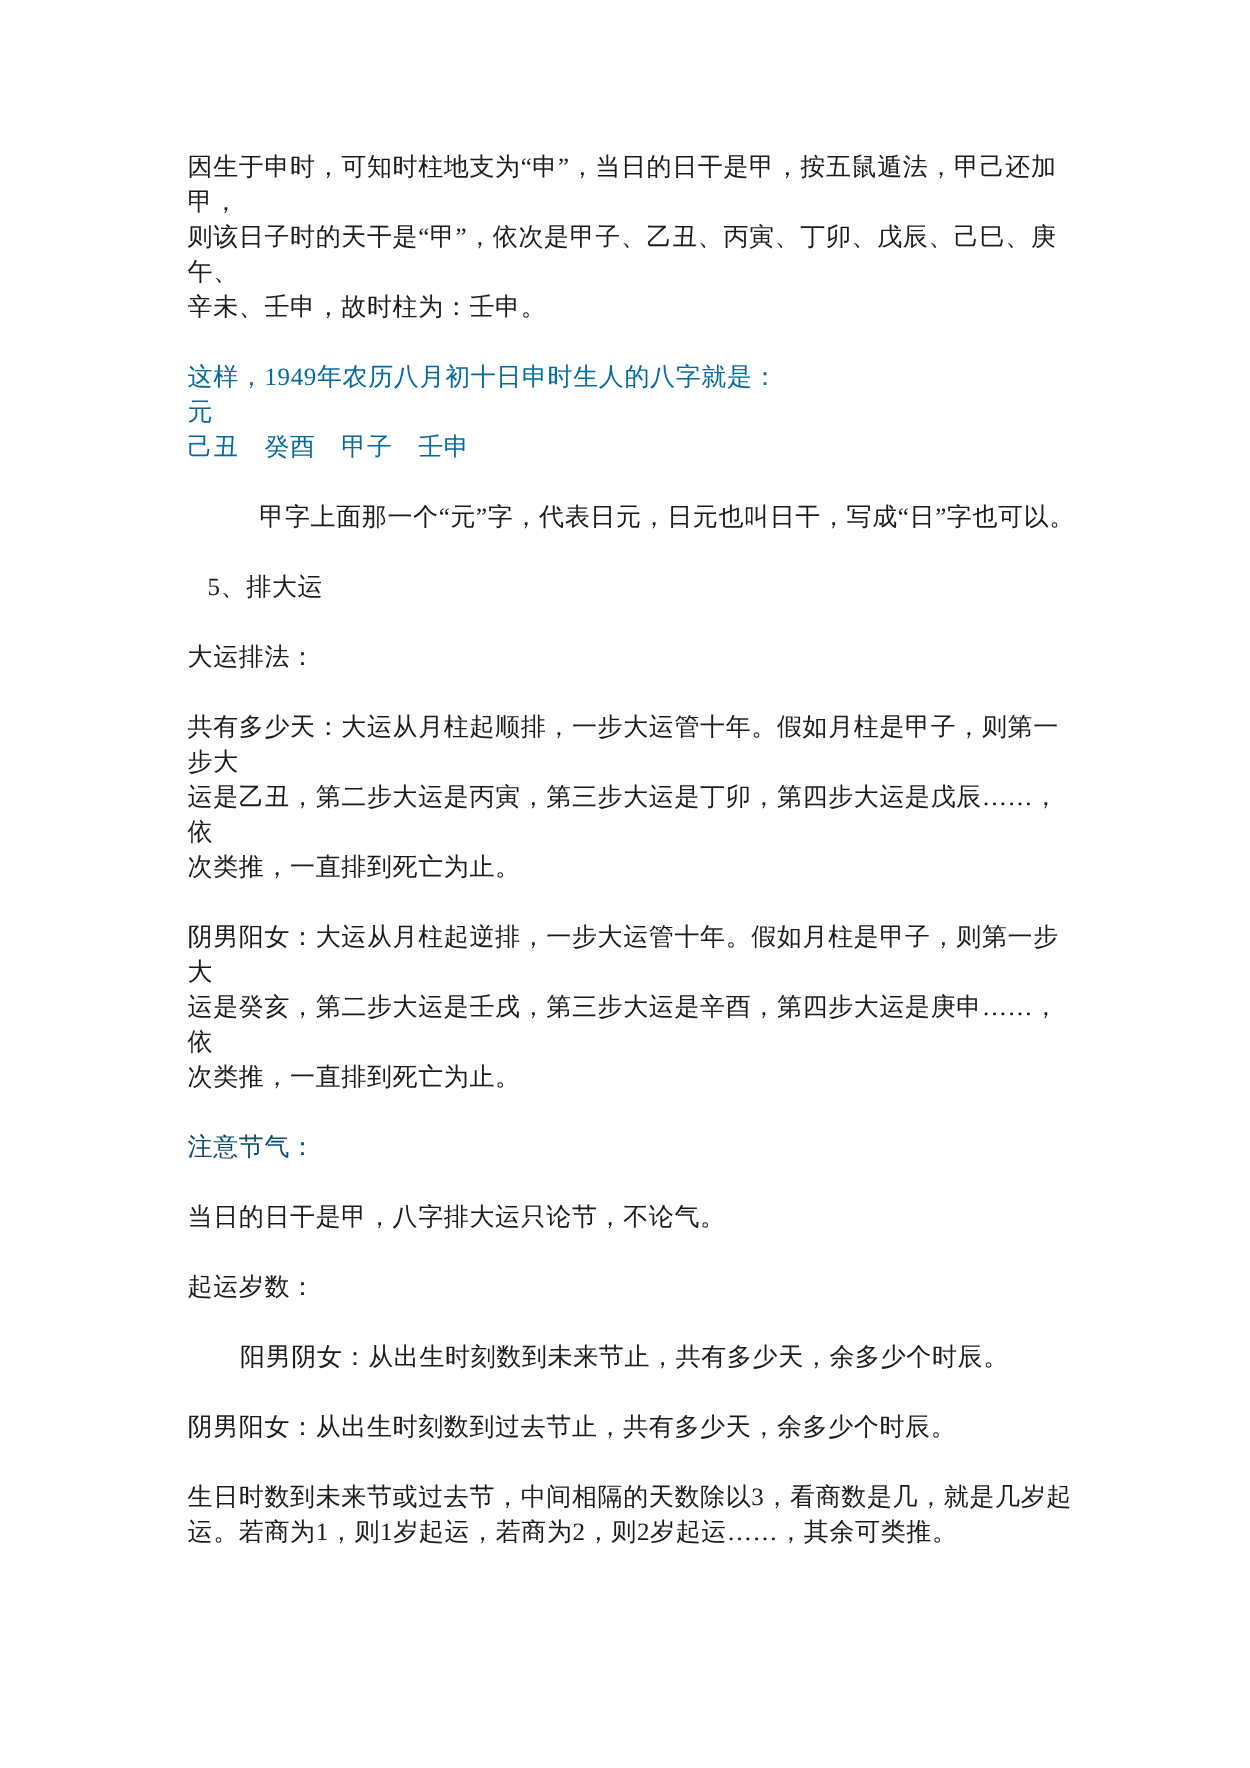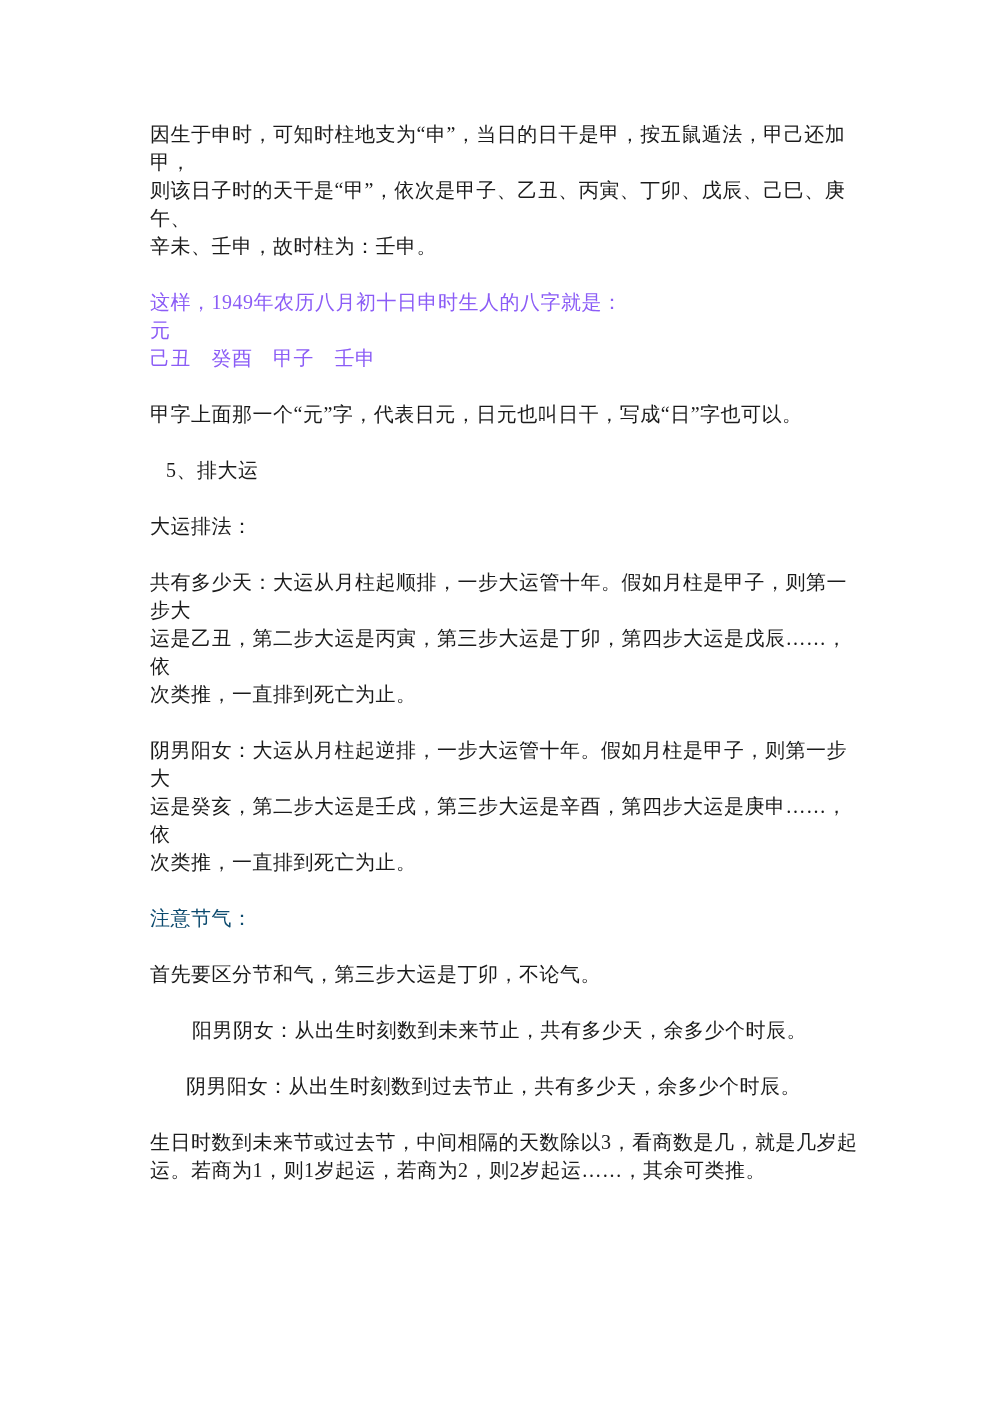--- a/index.html
+++ b/index.html
@@ -27,32 +27,33 @@
     text-align: left;
   }
 </style>
 </head>
 <body>
 
 <div class="page" style="background: rgb(255, 255, 255);">
   <p class="para" style="color: rgb(26, 26, 26);">因生于申时，可知时柱地支为“申”，当日的日干是甲，按五鼠遁法，甲己还加甲，
 则该日子时的天干是“甲”，依次是甲子、乙丑、丙寅、丁卯、戊辰、己巳、庚午、
 辛未、壬申，故时柱为：壬申。</p>
-  <p class="para" style="color: #8b5cf6;">这样，1949年农历八月初十日申时生人的八字就是：
+  <p class="para" style="color: #0369a1;">这样，1949年农历八月初十日申时生人的八字就是：
 元
 己丑　癸酉　甲子　壬申</p>
-  <p class="para" style="color: rgb(26, 26, 26);">甲字上面那一个“元”字，代表日元，日元也叫日干，写成“日”字也可以。</p>
+  <p class="para" style="color: rgb(26, 26, 26); text-align: right;">甲字上面那一个“元”字，代表日元，日元也叫日干，写成“日”字也可以。</p>
   <p class="para" style="color: rgb(26, 26, 26); margin-left: 16px;">5、排大运</p>
   <p class="para" style="color: rgb(26, 26, 26);">大运排法：</p>
   <p class="para" style="color: rgb(26, 26, 26);">共有多少天：大运从月柱起顺排，一步大运管十年。假如月柱是甲子，则第一步大
 运是乙丑，第二步大运是丙寅，第三步大运是丁卯，第四步大运是戊辰……，依
 次类推，一直排到死亡为止。</p>
   <p class="para" style="color: rgb(26, 26, 26);">阴男阳女：大运从月柱起逆排，一步大运管十年。假如月柱是甲子，则第一步大
 运是癸亥，第二步大运是壬戌，第三步大运是辛酉，第四步大运是庚申……，依
 次类推，一直排到死亡为止。</p>
   <p class="para" style="color: #0c4a6e;">注意节气：</p>
-  <p class="para" style="color: rgb(26, 26, 26);">首先要区分节和气，第三步大运是丁卯，不论气。</p>
+  <p class="para" style="color: rgb(26, 26, 26);">当日的日干是甲，八字排大运只论节，不论气。</p>
+  <p class="para" style="color: rgb(26, 26, 26);">起运岁数：</p>
   <p class="para" style="color: rgb(26, 26, 26); margin-left: 42px;">阳男阴女：从出生时刻数到未来节止，共有多少天，余多少个时辰。</p>
-  <p class="para" style="color: rgb(26, 26, 26); margin-left: 36px;">阴男阳女：从出生时刻数到过去节止，共有多少天，余多少个时辰。</p>
+  <p class="para" style="color: rgb(26, 26, 26);">阴男阳女：从出生时刻数到过去节止，共有多少天，余多少个时辰。</p>
   <p class="para" style="color: rgb(26, 26, 26);">生日时数到未来节或过去节，中间相隔的天数除以3，看商数是几，就是几岁起
 运。若商为1，则1岁起运，若商为2，则2岁起运……，其余可类推。</p>
 
 </div>
 
 </body></html>

